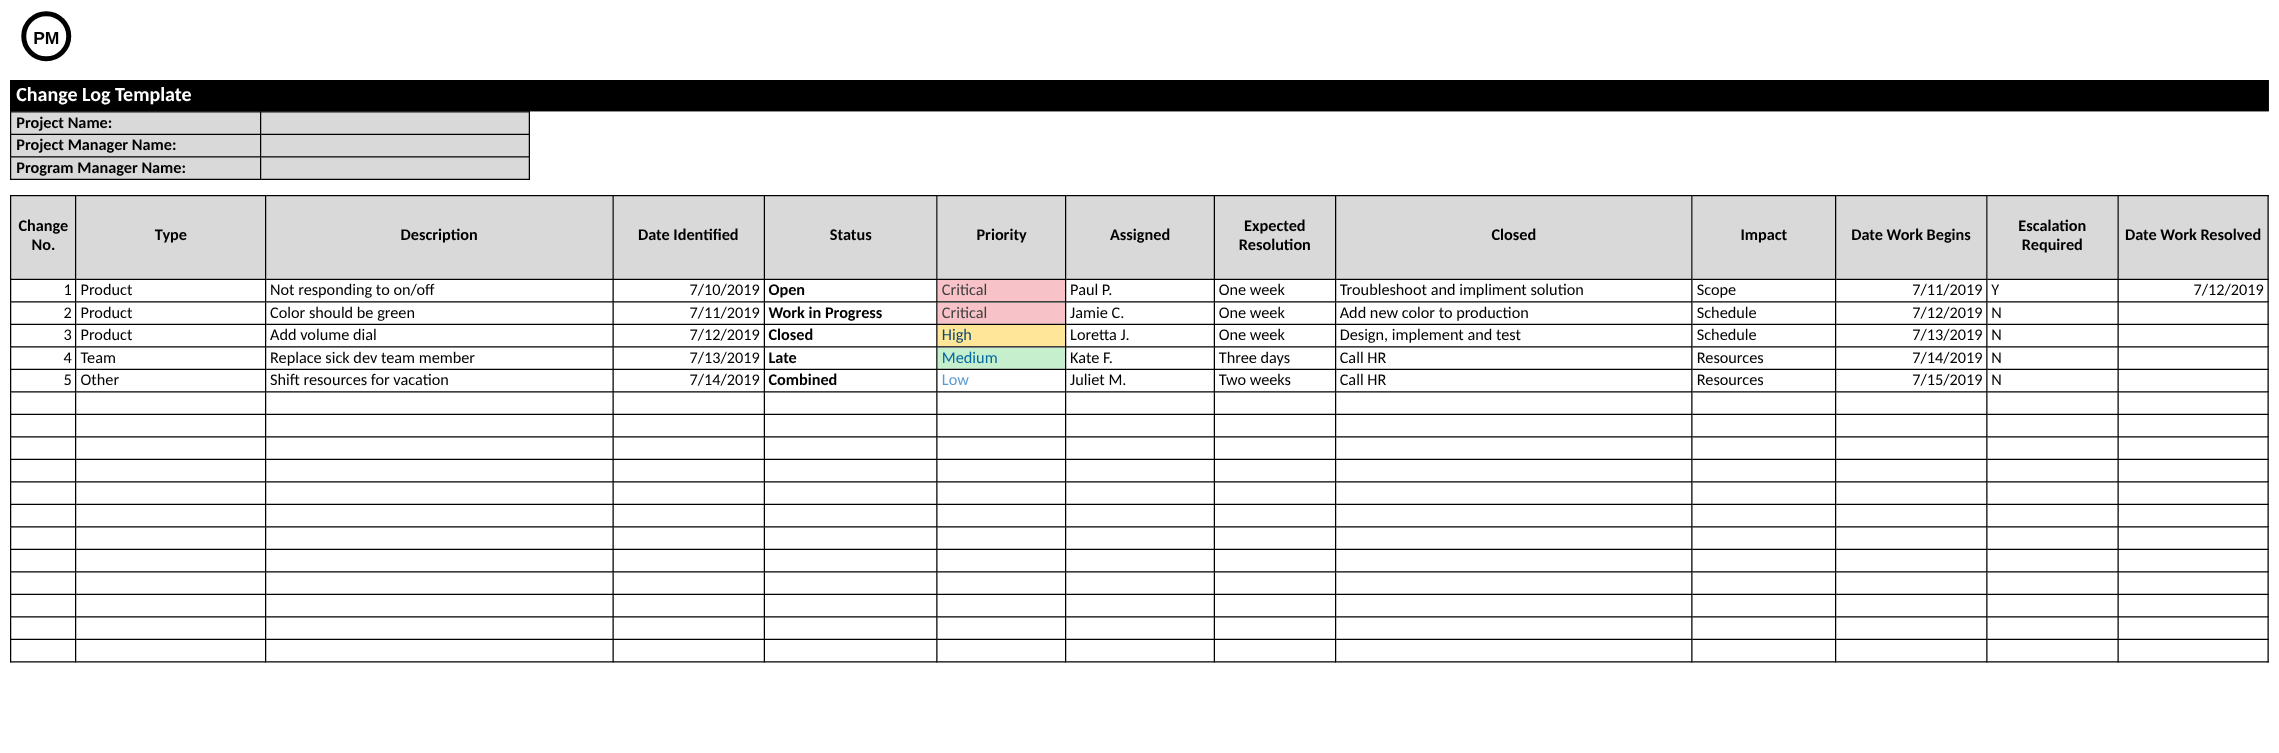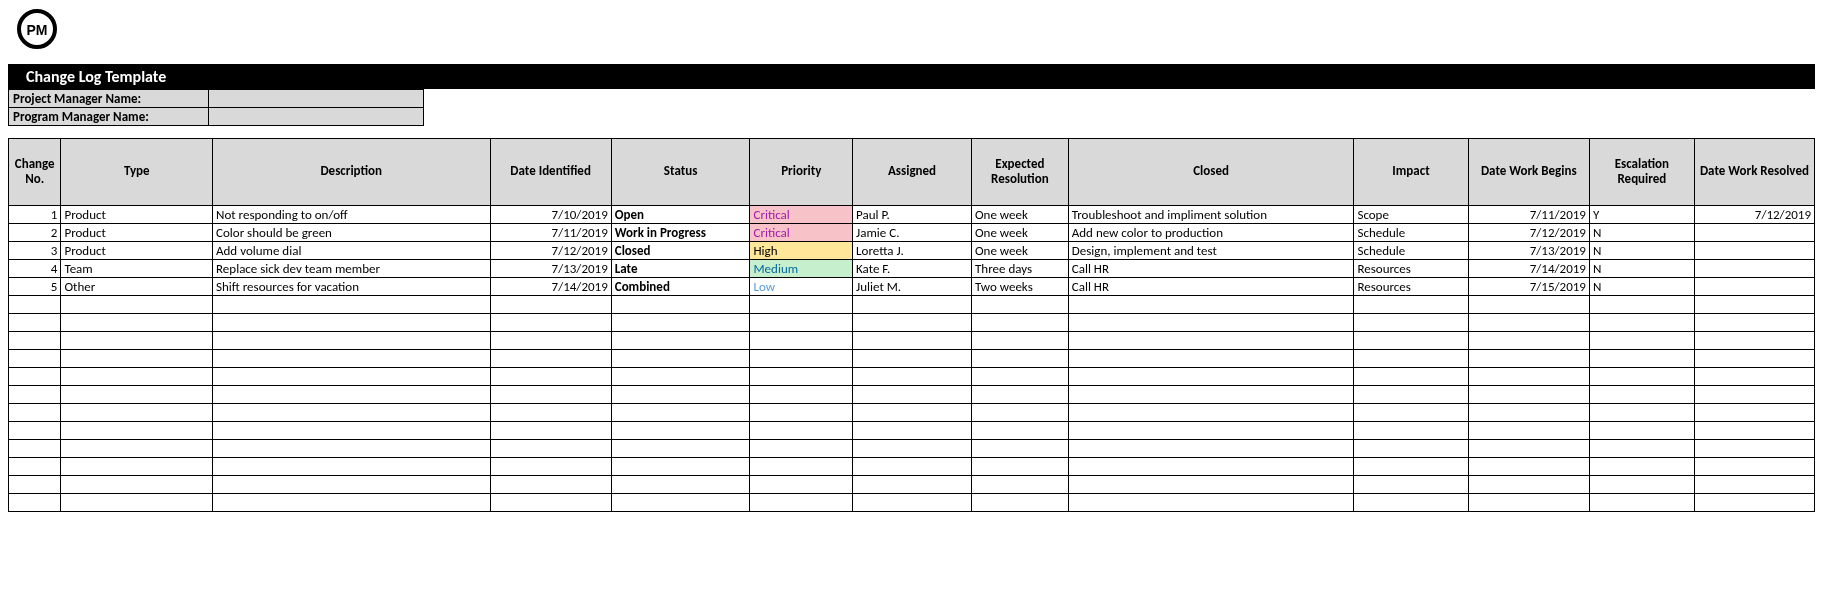--- a/index.html
+++ b/index.html
@@ -25,21 +25,21 @@
   .brand-text {
     font-size: 26px;
     font-weight: 700;
     letter-spacing: -0.5px;
   }
   .title-bar {
     background: #000;
     color: #fff;
     font-weight: 700;
     font-size: 16px;
-    padding: 2px 17px;
+    padding: 2px 4px;
     border: 1px solid #000;
   }
   .meta-table {
     border-collapse: collapse;
   }
   .meta-table td {
     border: 1px solid #000;
     padding: 1px 4px;
     height: 18px;
     font-size: 13px;
@@ -86,41 +86,45 @@
   .col-prio   { width: 88px; }
   .col-assign { width: 102px; }
   .col-res    { width: 83px; }
   .col-action { width: 245px; }
   .col-impact { width: 98px; }
   .col-begin  { width: 104px; }
   .col-esc    { width: 90px; }
   .col-resolv { width: 103px; }
   .num   { text-align: right; }
   .bold  { font-weight: 700; }
-  .prio-Critical { background: #f8c3c8; color: #a21caf; }
-  .prio-High     { background: #ffe699; color: #000000; }
+  .prio-Critical { background: #f8c3c8; color: #404040; }
+  .prio-High     { background: #ffe699; color: #0c4a6e; }
   .prio-Medium   { background: #c6efce; color: #0369a1; }
   .prio-Low      { color: #5b9bd5; }
 </style>
 </head>
 <body>
 
 <div class="brand">
   <span class="brand-icon">
     <svg viewBox="0 0 42 42" width="42" height="42">
       <circle cx="21" cy="21" r="18" fill="none" stroke="#000" stroke-width="4"></circle>
       <text x="21" y="27" text-anchor="middle" font-family="Arial" font-size="14" font-weight="700" fill="#000">PM</text>
     </svg>
   </span>
 </div>
 
 <div class="title-bar">Change Log Template</div>
 
 <table class="meta-table">
   <tbody>
+      <tr>
+    <td class="meta-label">Project Name:</td>
+    <td class="meta-value"></td>
+  </tr>
   <tr>
     <td class="meta-label">Project Manager Name:</td>
     <td class="meta-value"></td>
   </tr>
   <tr>
     <td class="meta-label">Program Manager Name:</td>
     <td class="meta-value"></td>
   </tr>
 </tbody>
   </table>

